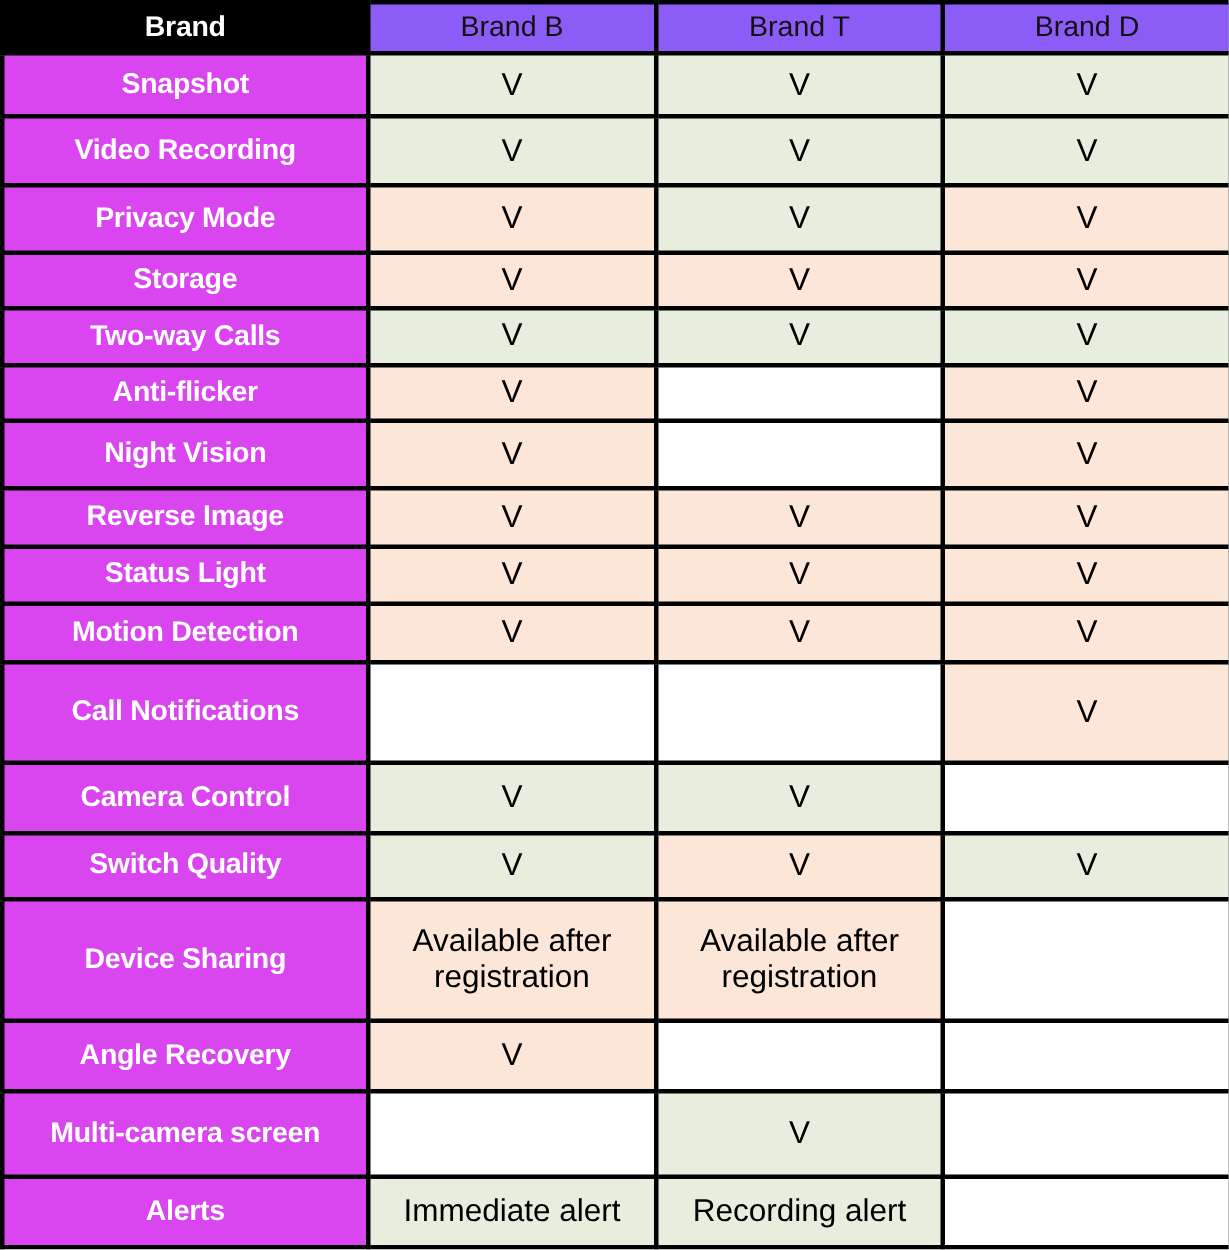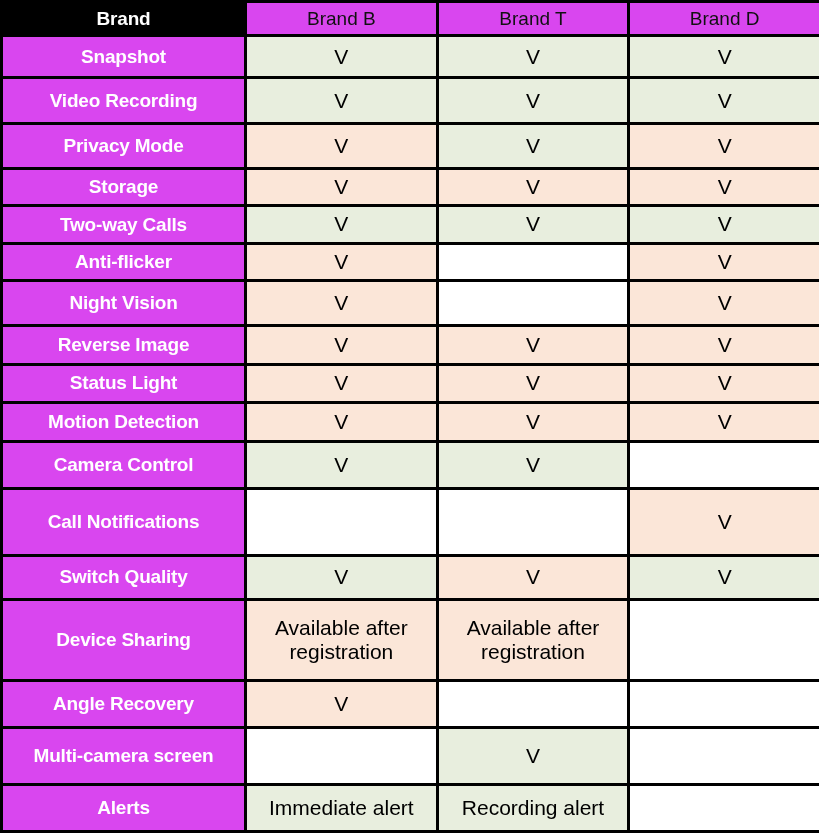--- a/index.html
+++ b/index.html
@@ -41,21 +41,21 @@
     background: #d946ef;
     color: #ffffff;
     font-weight: bold;
     font-size: 19px;
     letter-spacing: -0.2px;
     border-left: 4px solid #000000;
   }
 
   
   tr.header-row td {
-    background: #d946ef;
+    background: #8b5cf6;
     color: #111111;
     font-weight: normal;
     font-size: 19px;
     border-top: 5px solid #000000;
   }
   tr.header-row td.feature-cell {
     background: #000000;
     color: #ffffff;
     font-weight: bold;
   }
@@ -214,42 +214,42 @@
         <td class="value-cell fill-peach mark">
           <span class="cell-text">V</span>
         </td>
         <td class="value-cell fill-peach mark">
           <span class="cell-text">V</span>
         </td>
         <td class="value-cell fill-peach mark">
           <span class="cell-text">V</span>
         </td>
       </tr>
+      <tr style="height: 64px;">
+        <td class="feature-cell">Call Notifications</td>
+        <td class="value-cell fill-white">
+          <span class="cell-text"></span>
+        </td>
+        <td class="value-cell fill-white">
+          <span class="cell-text"></span>
+        </td>
+        <td class="value-cell fill-peach mark">
+          <span class="cell-text">V</span>
+        </td>
+      </tr>
       <tr style="height: 45px;">
         <td class="feature-cell">Camera Control</td>
         <td class="value-cell fill-green mark">
           <span class="cell-text">V</span>
         </td>
         <td class="value-cell fill-green mark">
           <span class="cell-text">V</span>
         </td>
         <td class="value-cell fill-white">
           <span class="cell-text"></span>
-        </td>
-      </tr>
-      <tr style="height: 64px;">
-        <td class="feature-cell">Call Notifications</td>
-        <td class="value-cell fill-white">
-          <span class="cell-text"></span>
-        </td>
-        <td class="value-cell fill-white">
-          <span class="cell-text"></span>
-        </td>
-        <td class="value-cell fill-peach mark">
-          <span class="cell-text">V</span>
         </td>
       </tr>
       <tr style="height: 42px;">
         <td class="feature-cell">Switch Quality</td>
         <td class="value-cell fill-green mark">
           <span class="cell-text">V</span>
         </td>
         <td class="value-cell fill-peach mark">
           <span class="cell-text">V</span>
         </td>

